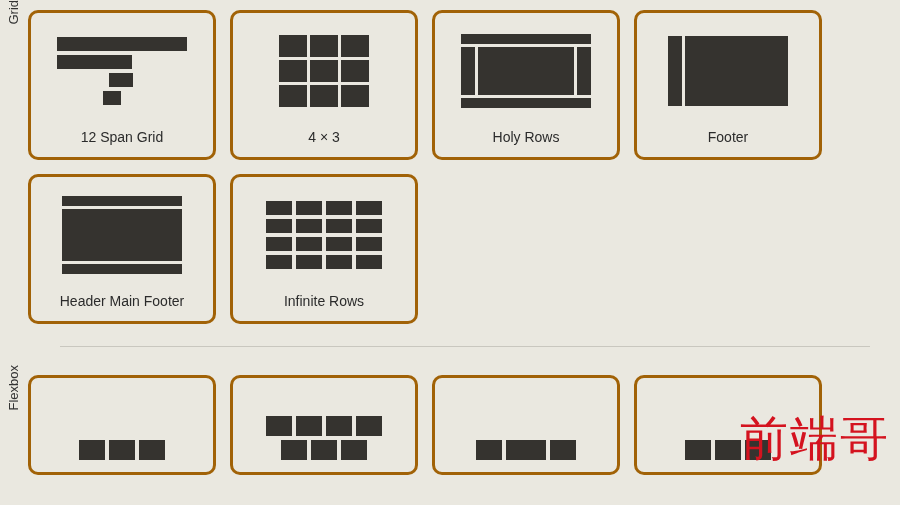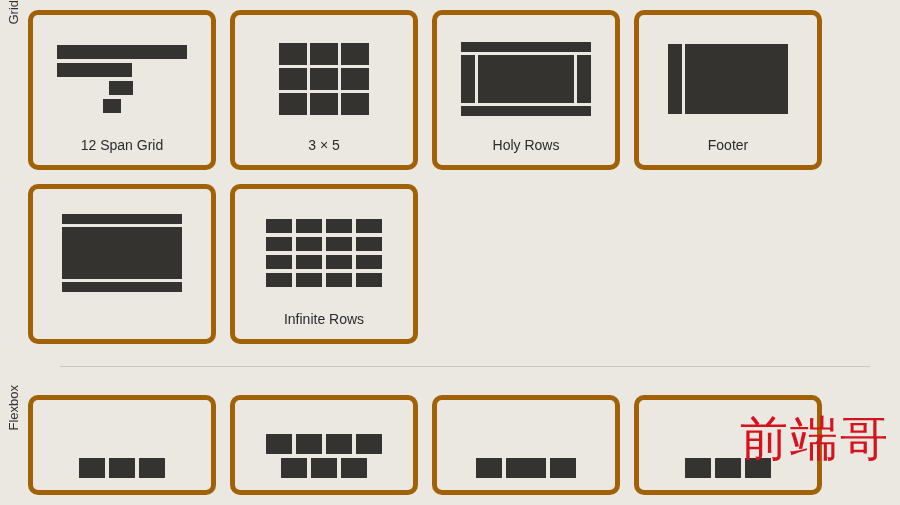--- a/index.html
+++ b/index.html
@@ -27,24 +27,24 @@
   .cards {
     display: flex;
     flex-wrap: wrap;
     gap: 14px;
     padding-top: 10px;
     padding-right: 20px;
     flex: 1;
   }
   .card {
     width: 188px;
-    border: 5px solid #a16207;
+    border: 3px solid #a16207;
     border-radius: 10px;
     background: #eae8e0;
-    padding: 16px 10px 12px 10px;
+    padding: 10px 10px 12px 10px;
     display: flex;
     flex-direction: column;
     align-items: center;
     cursor: pointer;
   }
   .thumb {
     width: 100%;
     height: 96px;
     display: flex;
     align-items: center;
@@ -154,21 +154,21 @@
             <div class="dark"></div>
             <div class="dark"></div>
           <div class="dark"></div>
             <div class="dark"></div>
             <div class="dark"></div>
           <div class="dark"></div>
             <div class="dark"></div>
             <div class="dark"></div>
         </div>
       </div>
-      <div class="card-label">3 × 5</div>
+      <div class="card-label">4 × 3</div>
     </div>
 
     <div class="card">
       <div class="thumb">
         <div class="t-hg">
           <div class="dark bar"></div>
           <div class="mid">
             <div class="dark col"></div>
             <div class="dark main"></div>
             <div class="dark col"></div>
@@ -190,20 +190,21 @@
     </div>
 
     <div class="card">
       <div class="thumb">
         <div class="t-hmf">
           <div class="dark h"></div>
           <div class="dark m"></div>
           <div class="dark f"></div>
         </div>
       </div>
+      <div class="card-label">Header Main Footer</div>
     </div>
 
     <div class="card">
       <div class="thumb">
         <div class="t-inf">
           <div class="dark"></div>
             <div class="dark"></div>
             <div class="dark"></div>
             <div class="dark"></div>
           <div class="dark"></div>

